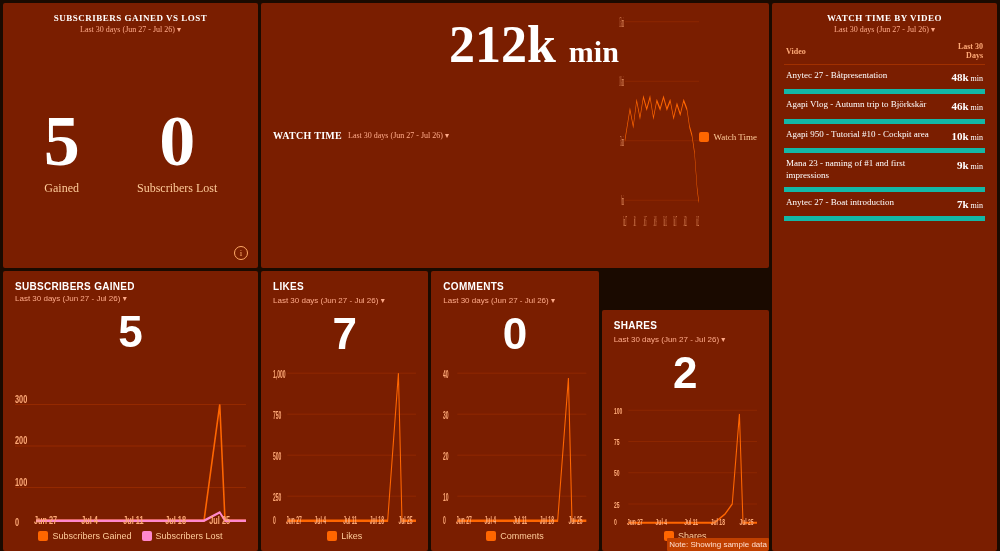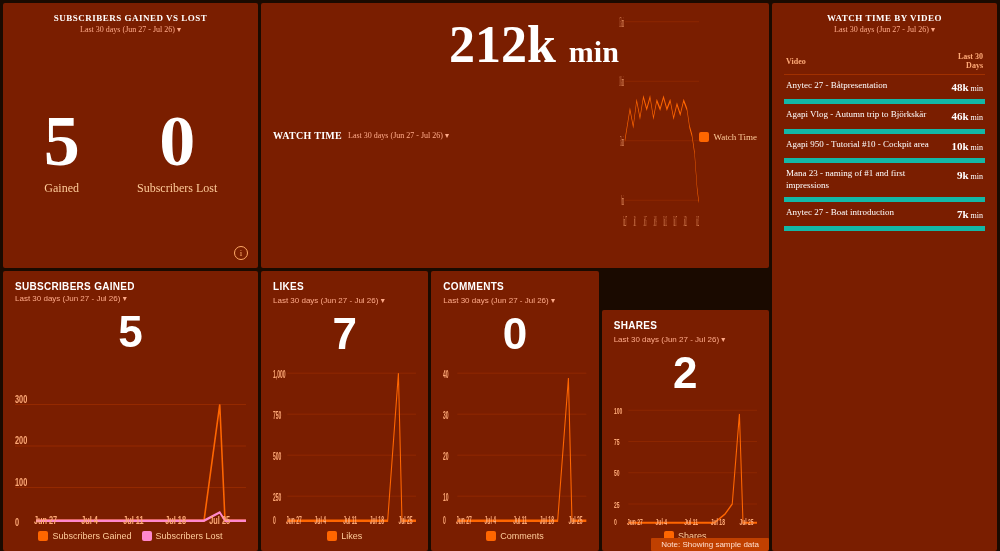--- a/index.html
+++ b/index.html
@@ -138,21 +138,21 @@
     
     .panel-watch-by-video {
       grid-column: 3;
       grid-row: 1 / 3;
       display: flex;
       flex-direction: column;
       overflow: hidden;
     }
     .video-table {
       width: 100%;
-      margin-top: 16px;
+      margin-top: 6px;
       border-collapse: collapse;
       font-size: 9px;
     }
     .video-table th {
       color: #ffaa77;
       font-size: 8px;
       text-align: left;
       padding: 2px 2px 4px;
       border-bottom: 1px solid #a03000;
     }
@@ -210,21 +210,21 @@
       font-weight: bold;
     }
 
     .note-bar {
       position: absolute;
       bottom: 0;
       right: 0;
       background: #c04000;
       font-size: 8px;
       color: #ffddcc;
-      padding: 2px 10px;
+      padding: 2px 2px;
       border-radius: 1px;
     }
     .header-row {
       display: flex;
       align-items: center;
       gap: 4px;
       flex-wrap: wrap;
     }
     .section-label {
       font-size: 10px;

